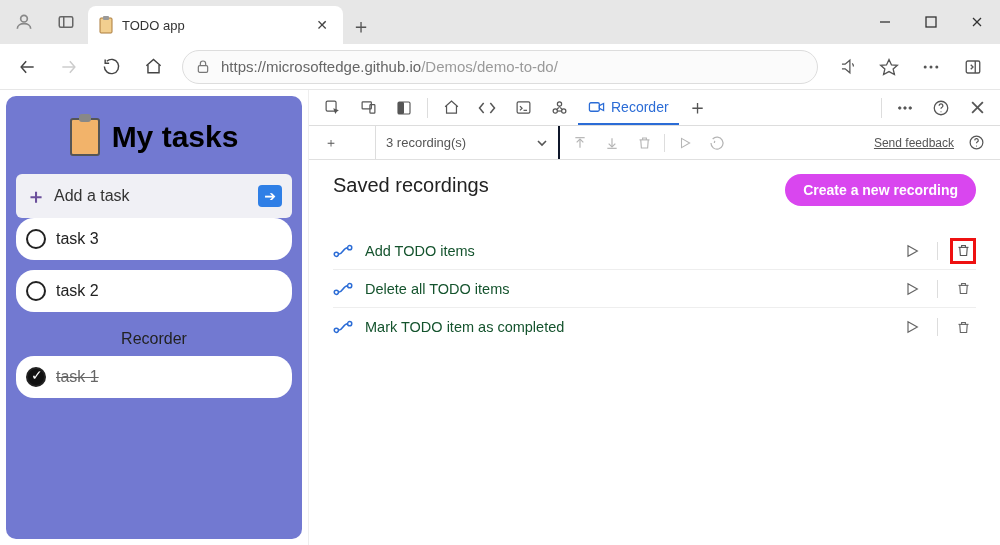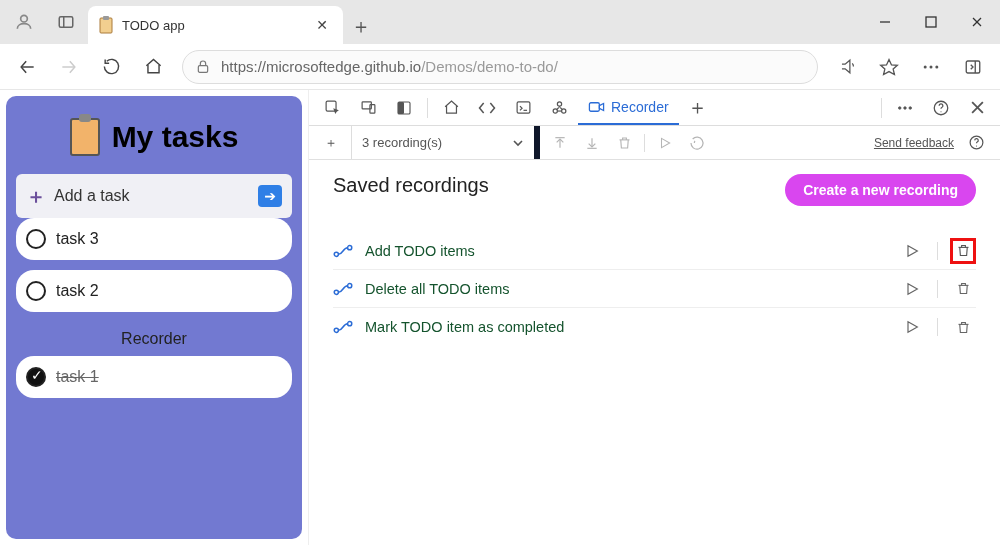--- a/index.html
+++ b/index.html
@@ -246,23 +246,24 @@
     gap: 8px;
     border-bottom: 1px solid #e0e0e0;
     color: #555;
     font-size: 13px;
   }
   .dev-subbar .dropdown {
     display: flex;
     align-items: center;
     gap: 70px;
     border-left: 1px solid #ddd;
-    border-right: 6px solid #0f172a;
+    border-right: 2px solid #0f172a;
     padding: 0 10px;
     height: 100%;
+    margin-left: 24px;
   }
   .dev-subbar .muted { color: #b5b5b5; }
   .dev-subbar .spacer { flex: 1; }
   .dev-subbar .feedback { color: #555; text-decoration: underline; font-size: 12px; }
   .dev-body {
     padding: 14px 24px;
   }
   .dev-body-head {
     display: flex;
     align-items: flex-start;

